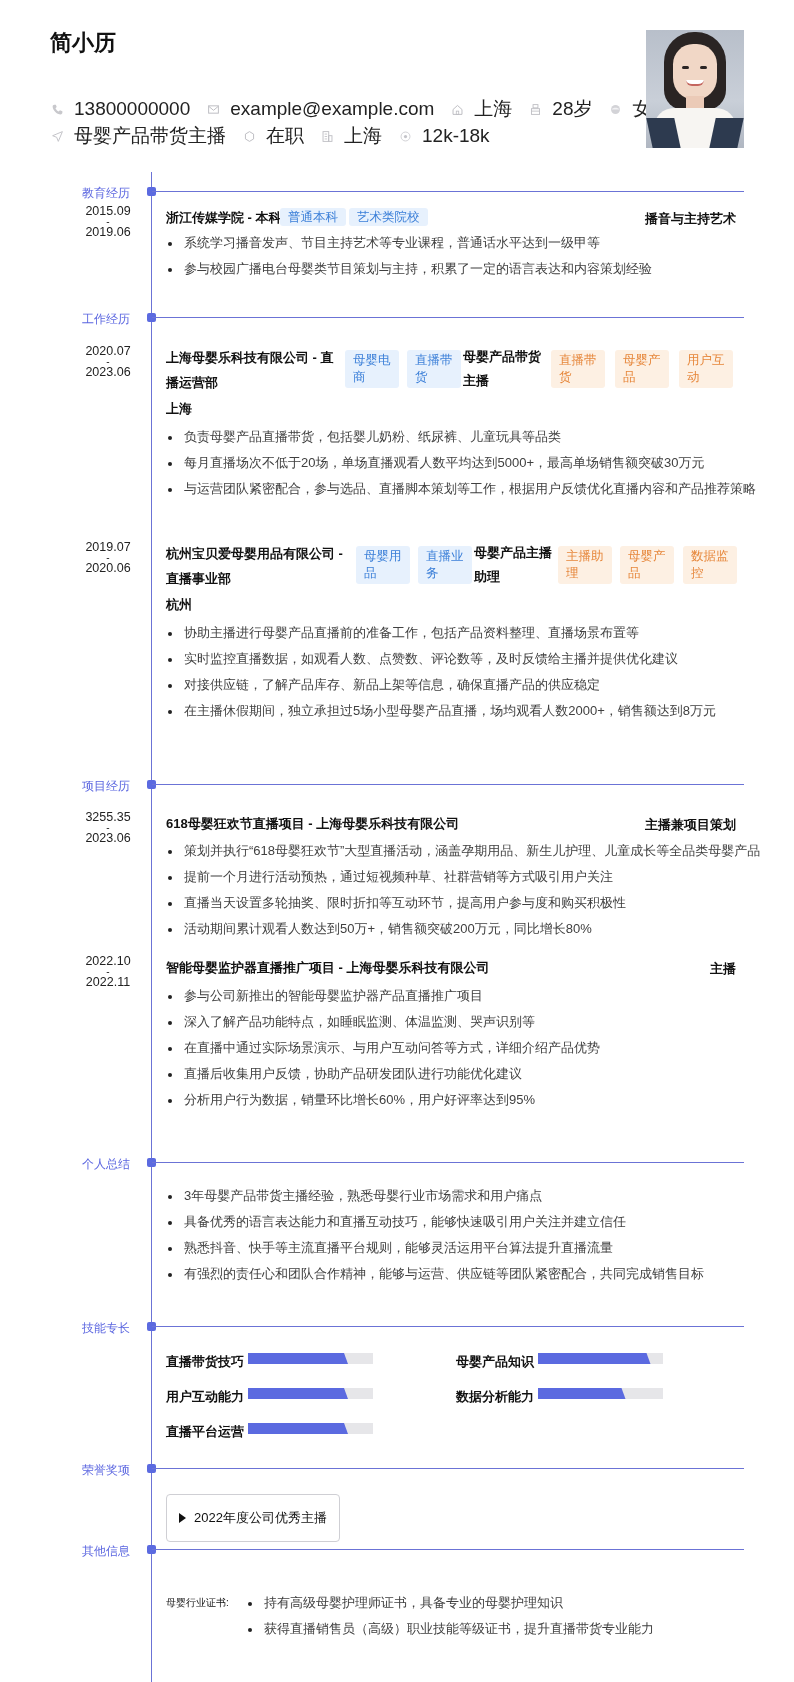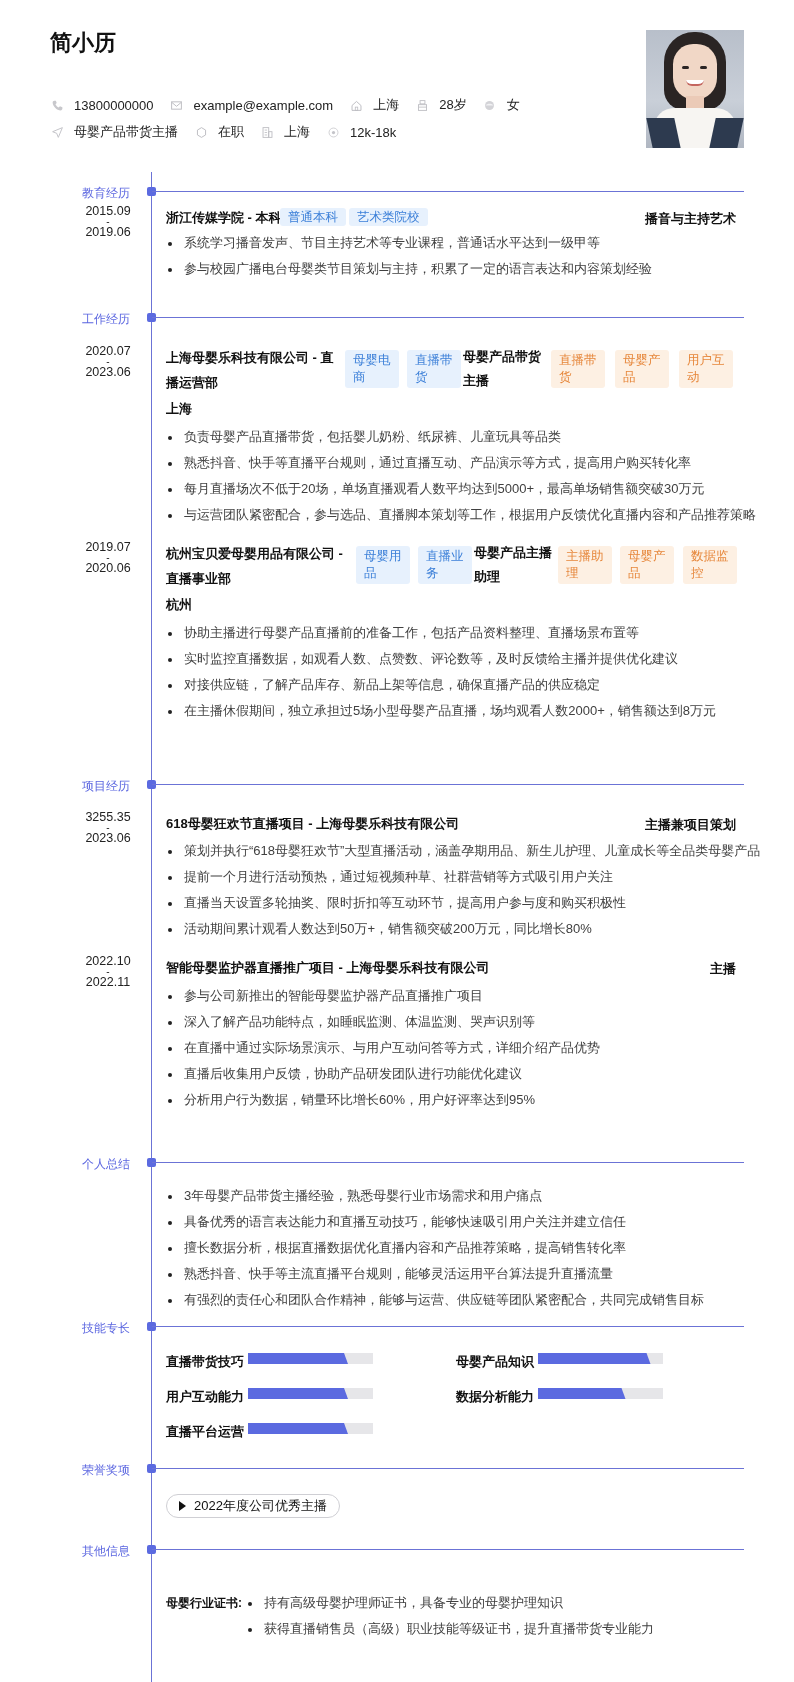--- a/index.html
+++ b/index.html
@@ -1,21 +1,21 @@
 <!DOCTYPE html>
 <html><head>
 <meta charset="utf-8">
 <style>
   * { box-sizing: border-box; margin: 0; padding: 0; }
   html, body { width: 794px; background: #ffffff; }
   body { font-family: "Liberation Sans", "DejaVu Sans", sans-serif; color: #1f1f1f; font-size: 13px; position: relative; height: 1682px; overflow: hidden; }
 
   .header { position: absolute; left: 50px; top: 26px; width: 700px; height: 130px; }
   .name { font-size: 22px; font-weight: bold; color: #111; position: absolute; left: 0; top: 2px; }
-  .info-row { position: absolute; left: 0; display: flex; align-items: center; font-size: 13px; color: #222; }
+  .info-row { position: absolute; left: 0; display: flex; align-items: center; font-size: 19px; color: #222; }
   .info-row.r1 { top: 70px; }
   .info-row.r2 { top: 97px; }
   .info-item { display: flex; align-items: center; margin-right: 16px; }
   .info-item .ic { width: 14px; height: 14px; margin-right: 10px; display: inline-flex; align-items: center; justify-content: center; }
   .info-item .ic svg { width: 13px; height: 13px; }
   .photo { position: absolute; left: 646px; top: 30px; width: 98px; height: 118px; background: linear-gradient(180deg, #b8bfca 0%, #c9cfd8 60%, #b0b7c2 100%); overflow: hidden; }
   .photo .hair { position: absolute; left: 18px; top: 2px; width: 62px; height: 78px; background: #2a2423; border-radius: 30px 30px 20px 20px; }
   .photo .face { position: absolute; left: 27px; top: 14px; width: 44px; height: 56px; background: #f1d7c6; border-radius: 22px 22px 24px 24px; }
   .photo .smile { position: absolute; left: 40px; top: 50px; width: 18px; height: 6px; border-radius: 0 0 9px 9px; background: #fff; border-bottom: 2px solid #c4665f; }
   .photo .neck { position: absolute; left: 40px; top: 66px; width: 18px; height: 16px; background: #ebcab7; }
@@ -46,24 +46,24 @@
 
   .bullets { position: absolute; left: 166px; list-style: none; font-size: 13px; color: #404040; }
   .bullets li { position: relative; padding-left: 18px; height: 26px; line-height: 26px; white-space: nowrap; }
   .bullets li::before { content: ""; position: absolute; left: 2px; top: 12px; width: 4px; height: 4px; background: #222; border-radius: 50%; }
 
   .skill { position: absolute; display: flex; font-size: 13px; font-weight: bold; color: #111; }
   .skill .lbl { width: 82px; }
   .skill .track { position: relative; width: 125px; height: 11px; background: #e6e6e9; overflow: hidden; }
   .skill .fill { position: absolute; left: 0; top: 0; height: 11px; background: #5b6ae0; clip-path: polygon(0 0, calc(100% - 4px) 0, 100% 100%, 0 100%); }
 
-  .award { position: absolute; left: 166px; top: 1494px; height: 24px; border: 1px solid #cfcfd4; border-radius: 12px; padding: 0 12px; display: flex; align-items: center; font-size: 13px; color: #111; }
+  .award { position: absolute; left: 166px; top: 1494px; height: 48px; border: 1px solid #cfcfd4; border-radius: 4px; padding: 0 12px; display: flex; align-items: center; font-size: 13px; color: #111; }
   .award .tri { width: 0; height: 0; border-left: 7px solid #111; border-top: 5px solid transparent; border-bottom: 5px solid transparent; margin-right: 8px; }
 
-  .other-label { position: absolute; left: 166px; top: 1590px; font-size: 12px; font-weight: bold; color: #111; line-height: 26px; }
+  .other-label { position: absolute; left: 166px; top: 1590px; font-size: 10px; font-weight: normal; color: #111; line-height: 26px; }
   .other-list { left: 246px; top: 1590px; }
 </style>
 </head>
 <body>
 
 <div class="header">
   <div class="name">简小历</div>
   <div class="info-row r1">
     <div class="info-item">
       <span class="ic">
@@ -192,21 +192,20 @@
 <div class="entry-title" style="top:345px;width:170px">上海母婴乐科技有限公司 - 直播运营部</div>
 <div class="tag blue wrap" style="left:345px;top:350px">母婴电商</div>
 <div class="tag blue wrap" style="left:407px;top:350px">直播带货</div>
 <div class="role-wrap" style="left:463px;top:345px">母婴产品带货主播</div>
 <div class="tag orange wrap" style="left:551px;top:350px">直播带货</div>
 <div class="tag orange wrap" style="left:615px;top:350px">母婴产品</div>
 <div class="tag orange wrap" style="left:679px;top:350px">用户互动</div>
 <div class="sub-loc" style="top:400px">上海</div>
 <ul class="bullets" style="top:424px">
   <li>负责母婴产品直播带货，包括婴儿奶粉、纸尿裤、儿童玩具等品类</li>
-  <li>熟悉抖音、快手等直播平台规则，通过直播互动、产品演示等方式，提高用户购买转化率</li>
   <li>每月直播场次不低于20场，单场直播观看人数平均达到5000+，最高单场销售额突破30万元</li>
   <li>与运营团队紧密配合，参与选品、直播脚本策划等工作，根据用户反馈优化直播内容和产品推荐策略</li>
 </ul>
 
 <div class="date" style="top:541px">
   <span>2019.07</span><span class="dash">-</span><span>2020.06</span>
 </div>
 <div class="entry-title" style="top:541px;width:182px">杭州宝贝爱母婴用品有限公司 - 直播事业部</div>
 <div class="tag blue wrap" style="left:356px;top:546px">母婴用品</div>
 <div class="tag blue wrap" style="left:418px;top:546px">直播业务</div>
@@ -250,21 +249,20 @@
   <li>直播后收集用户反馈，协助产品研发团队进行功能优化建议</li>
   <li>分析用户行为数据，销量环比增长60%，用户好评率达到95%</li>
 </ul>
 
 <div class="sec-title" style="top:1156px">个人总结</div>
 <div class="sec-dot" style="top:1158px"></div>
 <div class="sec-line" style="top:1162px"></div>
 <ul class="bullets" style="top:1183px">
   <li>3年母婴产品带货主播经验，熟悉母婴行业市场需求和用户痛点</li>
   <li>具备优秀的语言表达能力和直播互动技巧，能够快速吸引用户关注并建立信任</li>
-  <li>擅长数据分析，根据直播数据优化直播内容和产品推荐策略，提高销售转化率</li>
   <li>熟悉抖音、快手等主流直播平台规则，能够灵活运用平台算法提升直播流量</li>
   <li>有强烈的责任心和团队合作精神，能够与运营、供应链等团队紧密配合，共同完成销售目标</li>
 </ul>
 
 <div class="sec-title" style="top:1320px">技能专长</div>
 <div class="sec-dot" style="top:1322px"></div>
 <div class="sec-line" style="top:1326px"></div>
 
 <div class="skill" style="left:166px;top:1353px">
   <span class="lbl">直播带货技巧</span>

